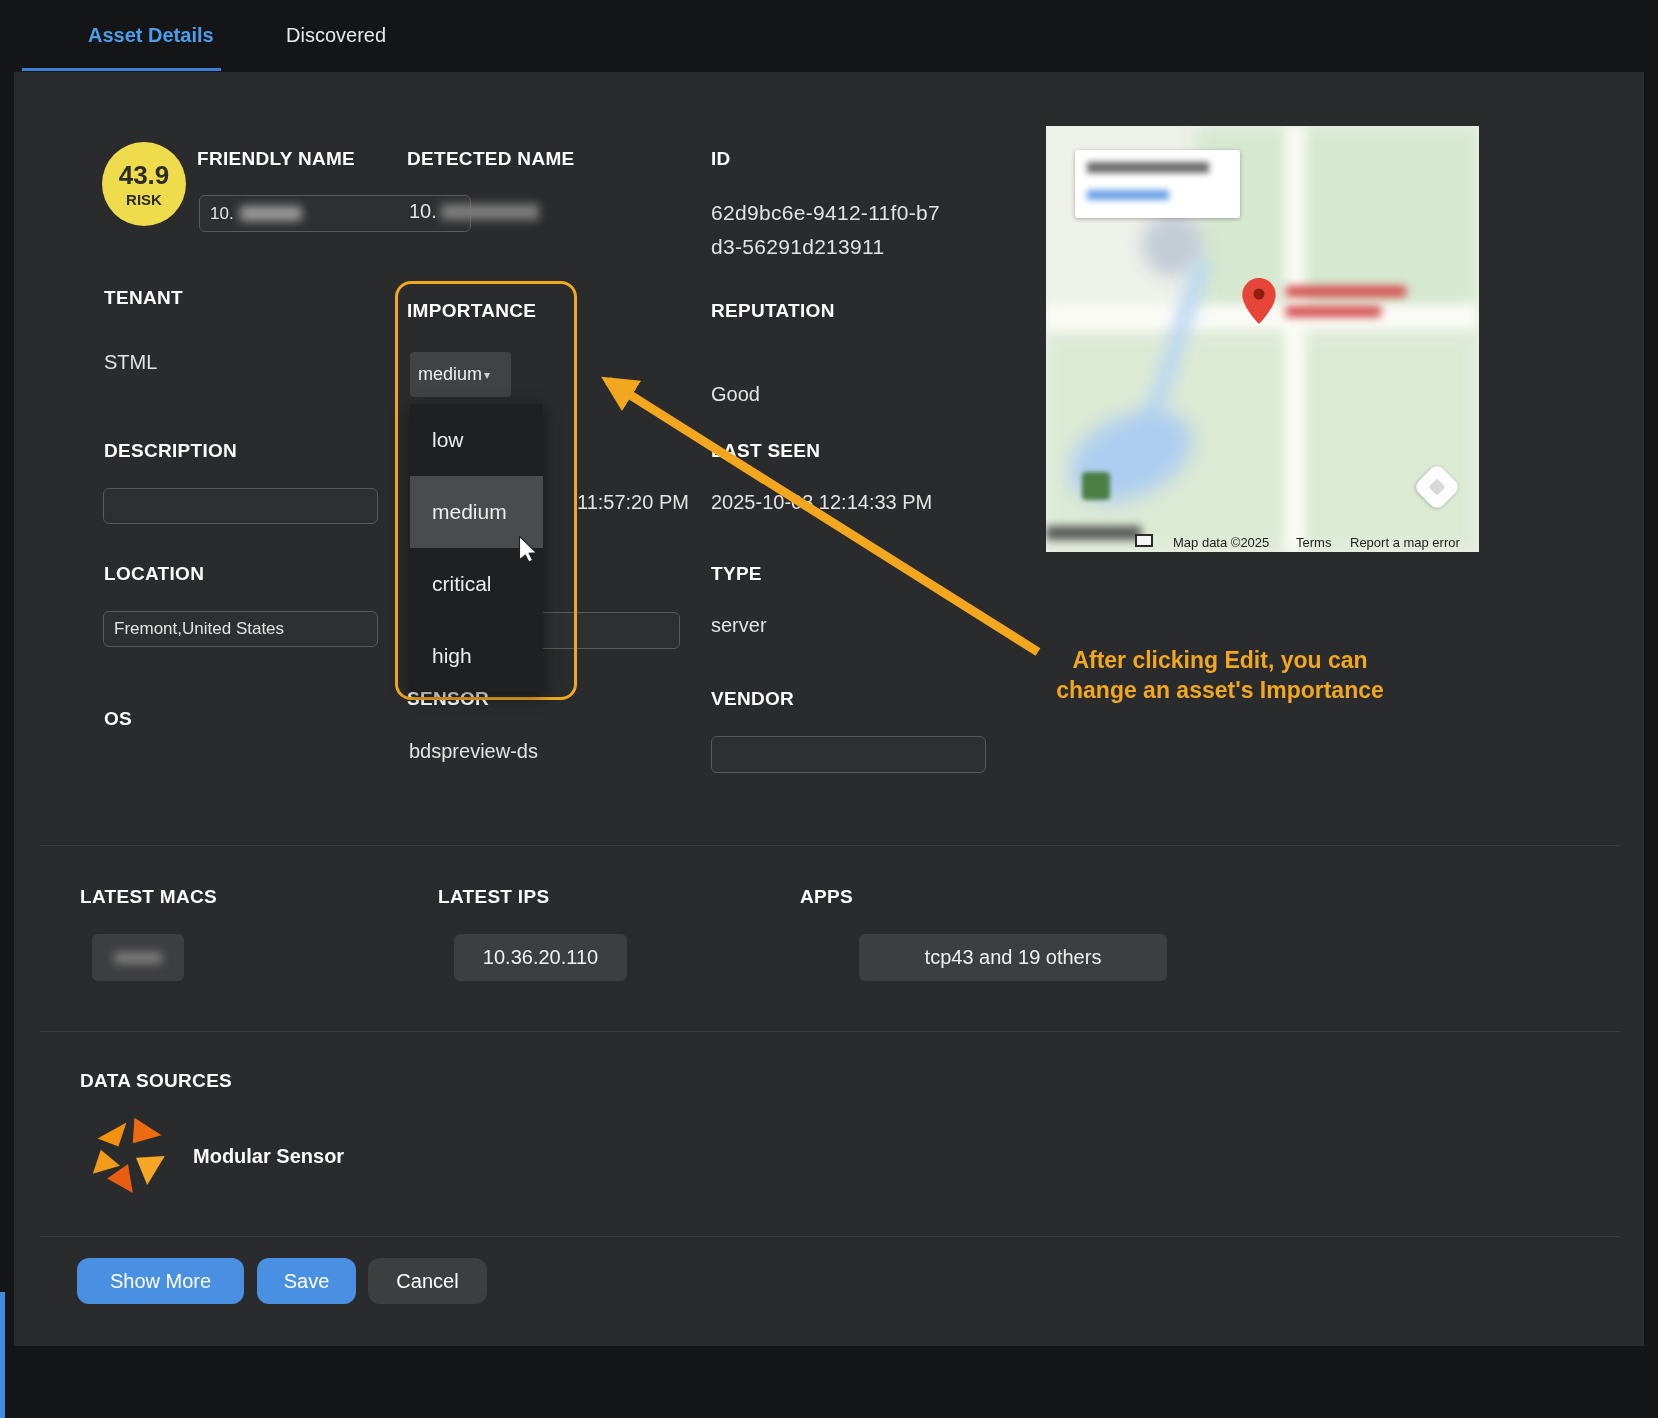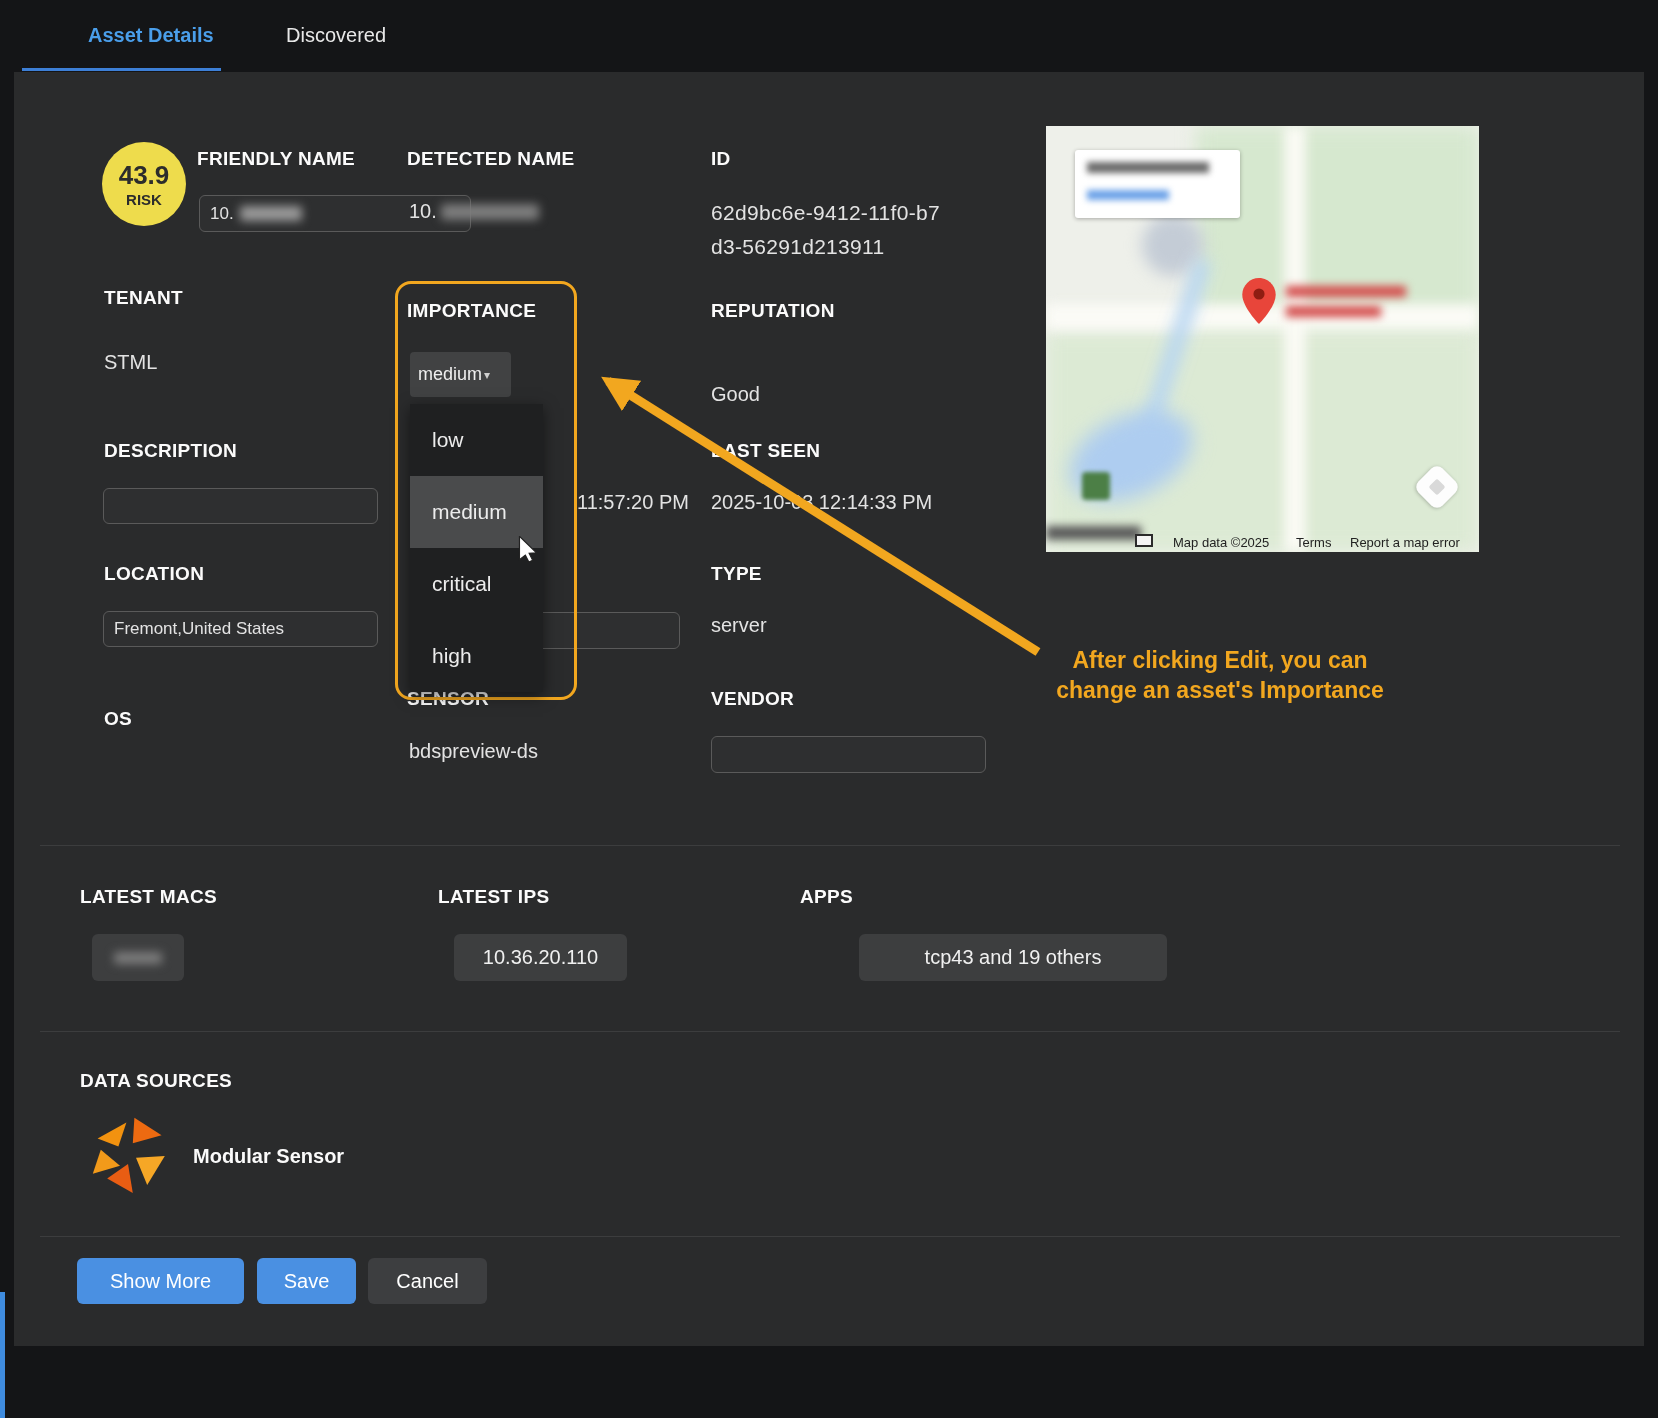--- a/index.html
+++ b/index.html
@@ -55,21 +55,21 @@
   .arrow-svg { position:absolute; left:0; top:0; z-index:8; pointer-events:none; }
 
   .divider { position:absolute; left:40px; width:1580px; height:1px; background:#3c3d3e; }
 
   .chip { position:absolute; background:#3d3e3f; border-radius:6px; display:flex; align-items:center; justify-content:center; color:#f0f0f0; font-size:20px; }
 
   
   .ds-logo { position:absolute; left:88px; top:1112px; }
 
   
-  .btn { position:absolute; top:1258px; height:46px; border:none; border-radius:6px; font-size:20px; color:#fff; font-family:"Liberation Sans",sans-serif; cursor:pointer; }
+  .btn { position:absolute; top:1258px; height:46px; border:none; border-radius:12px; font-size:20px; color:#fff; font-family:"Liberation Sans",sans-serif; cursor:pointer; }
   .btn-blue { background:#4a90e2; }
   .btn-gray { background:#3d3e40; }
 
   .blue-strip { position:absolute; left:0; top:1292px; width:5px; height:126px; background:#3f8cdf; }
 </style>
 </head>
 <body>
 
 <div class="page">
 

